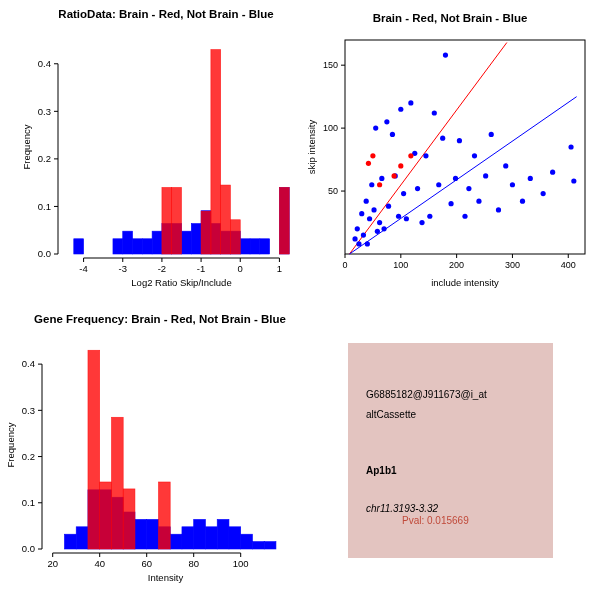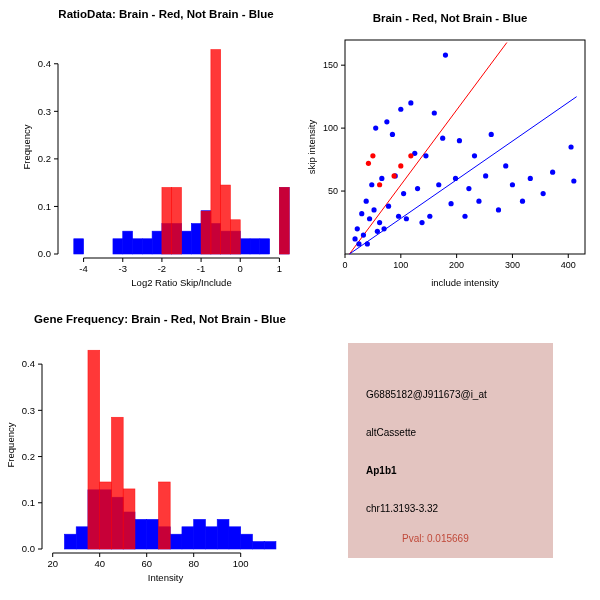--- a/index.html
+++ b/index.html
@@ -219,17 +219,17 @@
       <text x="35" y="86.53333333333335" font-size="9.5" font-family="&quot;Liberation Sans&quot;, sans-serif" text-anchor="end" fill="#000">0.3</text>
       <line x1="38" y1="37.111111111111086" x2="42" y2="37.111111111111086" stroke="#000" stroke-width="1"></line>
       <text x="35" y="40.31111111111109" font-size="9.5" font-family="&quot;Liberation Sans&quot;, sans-serif" text-anchor="end" fill="#000">0.4</text>
       <text x="165.5" y="254" font-size="9.5" font-family="&quot;Liberation Sans&quot;, sans-serif" text-anchor="middle" fill="#000">Intensity</text>
       <text x="14" y="118" font-size="9.5" font-family="&quot;Liberation Sans&quot;, sans-serif" text-anchor="middle" fill="#000" transform="rotate(-90,14,118)">Frequency</text>
     </svg>
 </div>
 
 <div class="infobox" style="left:348px;top:343px;width:205px;height:215px;">
   <div class="infoline" style="position:absolute;left:18px;top:46px;">G6885182@J911673@i_at</div>
-  <div class="infoline" style="position:absolute;left:18px;top:84px;">altCassette</div>
+  <div class="infoline" style="position:absolute;left:18px;top:66px;">altCassette</div>
   <div class="infoline" style="position:absolute;left:18px;top:122px;font-weight:bold;">Ap1b1</div>
-  <div class="infoline" style="position:absolute;left:18px;top:160px;">chr11.3193-3.32</div>
-  <div class="infoline pval" style="position:absolute;left:18px;top:190px;padding-left:36px;">Pval: 0.015669</div>
+  <div class="infoline" style="position:absolute;left:18px;top:160px;font-style:italic;">chr11.3193-3.32</div>
+  <div class="infoline pval" style="position:absolute;left:18px;top:172px;padding-left:36px;">Pval: 0.015669</div>
 </div>
 
 </body></html>

